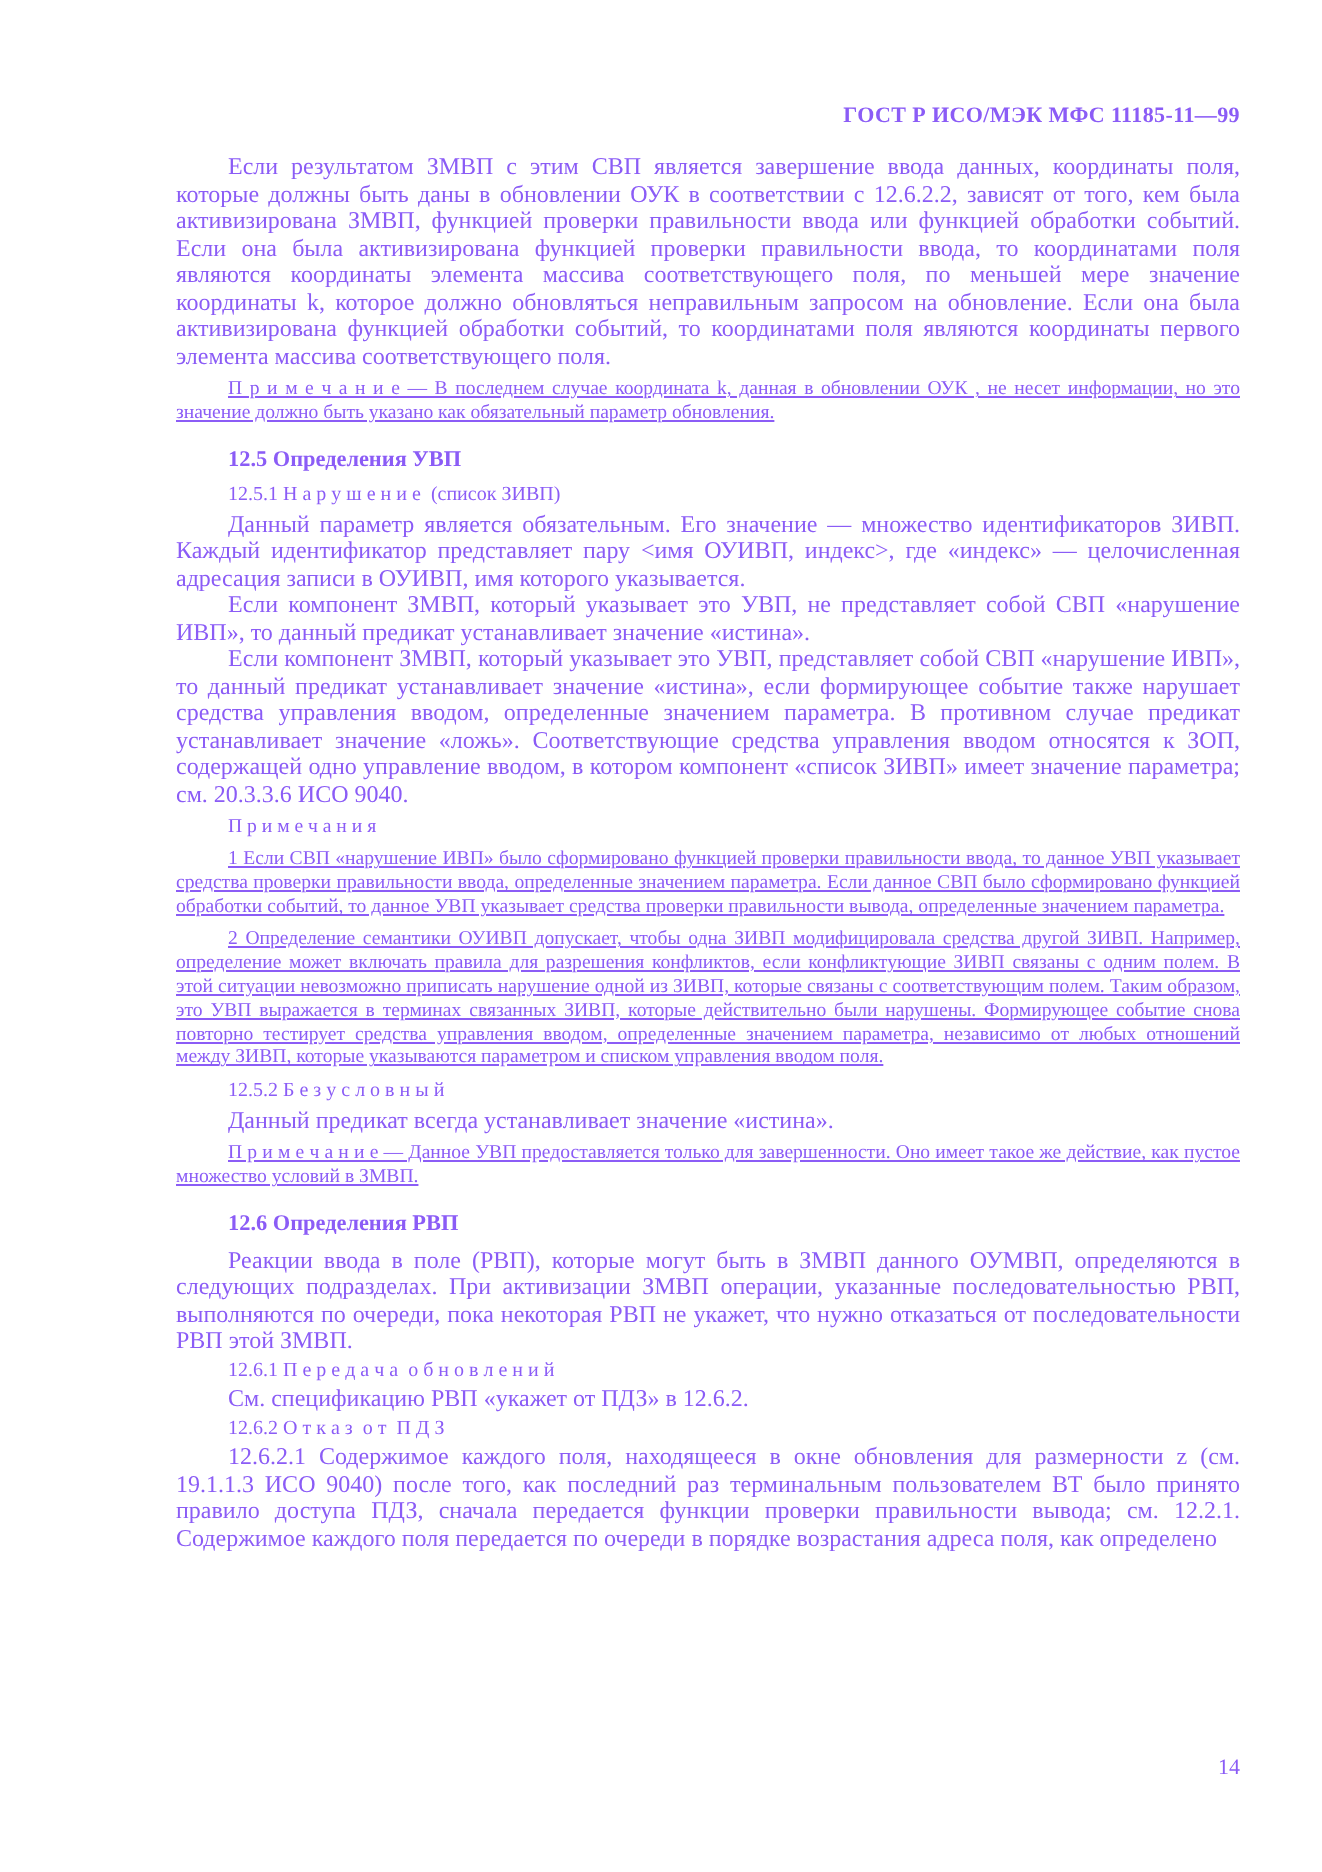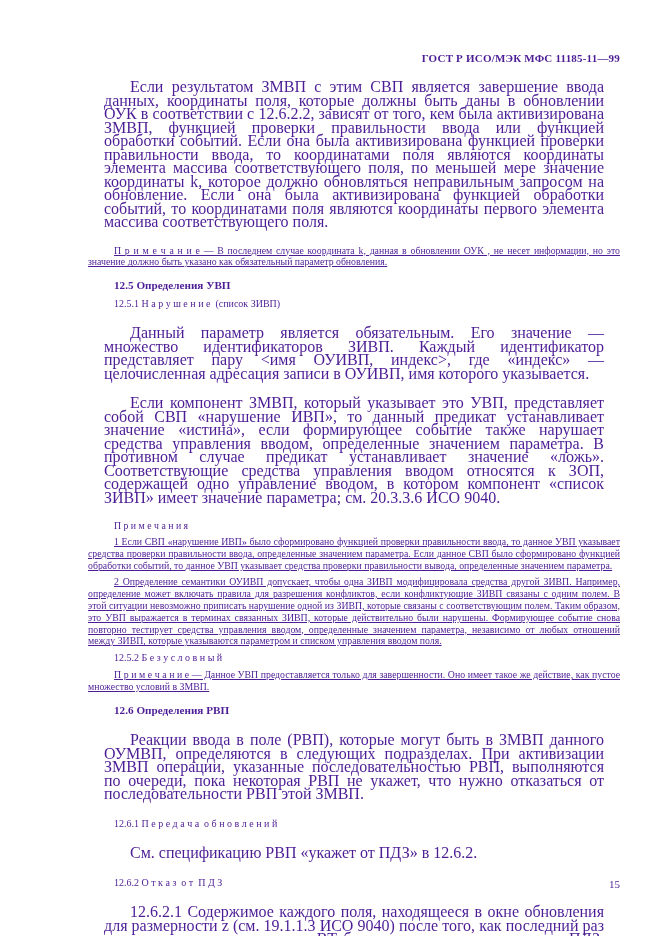--- a/index.html
+++ b/index.html
@@ -5,38 +5,38 @@
   html, body { margin: 0; padding: 0; background: #e8e8e8; }
   .page {
     position: relative;
     width: 661px;
     height: 936px;
     margin: 0 auto;
     background: #ffffff;
     box-sizing: border-box;
     padding: 52px 41px 40px 88px;
     font-family: "Liberation Serif", "DejaVu Serif", serif;
-    color: #4c1d95;
+    color: #8b5cf6;
     overflow: hidden;
     box-shadow: 0 0 2px rgba(0,0,0,.35);
   }
   .doc-header {
     text-align: right;
     font-weight: bold;
     font-size: 11px;
     letter-spacing: 0.2px;
     margin-bottom: 13px;
   }
   .body-text { }
   .para {
-    font-size: 16px;
+    font-size: 12px;
     line-height: 13.5px;
     text-align: justify;
     text-indent: 26px;
-    margin: 16px;
+    margin: 0;
   }
   .note {
     font-size: 9.8px;
     line-height: 11.9px;
     text-align: justify;
     text-indent: 26px;
     margin: 4px 0 4px 0;
     text-decoration: underline;
   }
   .notes-label {
@@ -79,44 +79,46 @@
 
     <p class="note">П р и м е ч а н и е — В последнем случае координата k, данная в обновлении ОУК , не несет информации, но это значение должно быть указано как обязательный параметр обновления.</p>
 
     <p class="heading">12.5 Определения УВП</p>
 
 
     <p class="subheading">12.5.1 Н а р у ш е н и е  (список ЗИВП)</p>
 
     <p class="para">Данный параметр является обязательным. Его значение — множество идентификаторов ЗИВП. Каждый идентификатор представляет пару &lt;имя ОУИВП, индекс&gt;, где «индекс» — целочисленная адресация записи в ОУИВП, имя которого указывается.</p>
 
+    <p class="para">Если компонент ЗМВП, который указывает это УВП, не представляет собой СВП «нарушение ИВП», то данный предикат устанавливает значение «истина».</p>
 
     <p class="para">Если компонент ЗМВП, который указывает это УВП, представляет собой СВП «нарушение ИВП», то данный предикат устанавливает значение «истина», если формирующее событие также нарушает средства управления вводом, определенные значением параметра. В противном случае предикат устанавливает значение «ложь». Соответствующие средства управления вводом относятся к ЗОП, содержащей одно управление вводом, в котором компонент «список ЗИВП» имеет значение параметра; см. 20.3.3.6 ИСО 9040.</p>
 
     <p class="notes-label">П р и м е ч а н и я</p>
 
     <p class="note">1 Если СВП «нарушение ИВП» было сформировано функцией проверки правильности ввода, то данное УВП указывает средства проверки правильности ввода, определенные значением параметра. Если данное СВП было сформировано функцией обработки событий, то данное УВП указывает средства проверки правильности вывода, определенные значением параметра.</p>
 
     <p class="note">2 Определение семантики ОУИВП допускает, чтобы одна ЗИВП модифицировала средства другой ЗИВП. Например, определение может включать правила для разрешения конфликтов, если конфликтующие ЗИВП связаны с одним полем. В этой ситуации невозможно приписать нарушение одной из ЗИВП, которые связаны с соответствующим полем. Таким образом, это УВП выражается в терминах связанных ЗИВП, которые действительно были нарушены. Формирующее событие снова повторно тестирует средства управления вводом, определенные значением параметра, независимо от любых отношений между ЗИВП, которые указываются параметром и списком управления вводом поля.</p>
 
     <p class="subheading">12.5.2 Б е з у с л о в н ы й</p>
 
+    <p class="para">Данный предикат всегда устанавливает значение «истина».</p>
 
     <p class="note">П р и м е ч а н и е — Данное УВП предоставляется только для завершенности. Оно имеет такое же действие, как пустое множество условий в ЗМВП.</p>
 
     <p class="heading">12.6 Определения РВП</p>
 
     <p class="para">Реакции ввода в поле (РВП), которые могут быть в ЗМВП данного ОУМВП, определяются в следующих подразделах. При активизации ЗМВП операции, указанные последовательностью РВП, выполняются по очереди, пока некоторая РВП не укажет, что нужно отказаться от последовательности РВП этой ЗМВП.</p>
 
     <p class="subheading">12.6.1 П е р е д а ч а  о б н о в л е н и й</p>
 
     <p class="para">См. спецификацию РВП «укажет от ПДЗ» в 12.6.2.</p>
 
     <p class="subheading">12.6.2 О т к а з  о т  П Д З</p>
 
 
     <p class="para">12.6.2.1 Содержимое каждого поля, находящееся в окне обновления для размерности z (см. 19.1.1.3 ИСО 9040) после того, как последний раз терминальным пользователем ВТ было принято правило доступа ПДЗ, сначала передается функции проверки правильности вывода; см. 12.2.1. Содержимое каждого поля передается по очереди в порядке возрастания адреса поля, как определено</p>
 
   </div>
 
-  <div class="page-number">15</div>
+  <div class="page-number">14</div>
 
 </div>
 
 </body></html>

